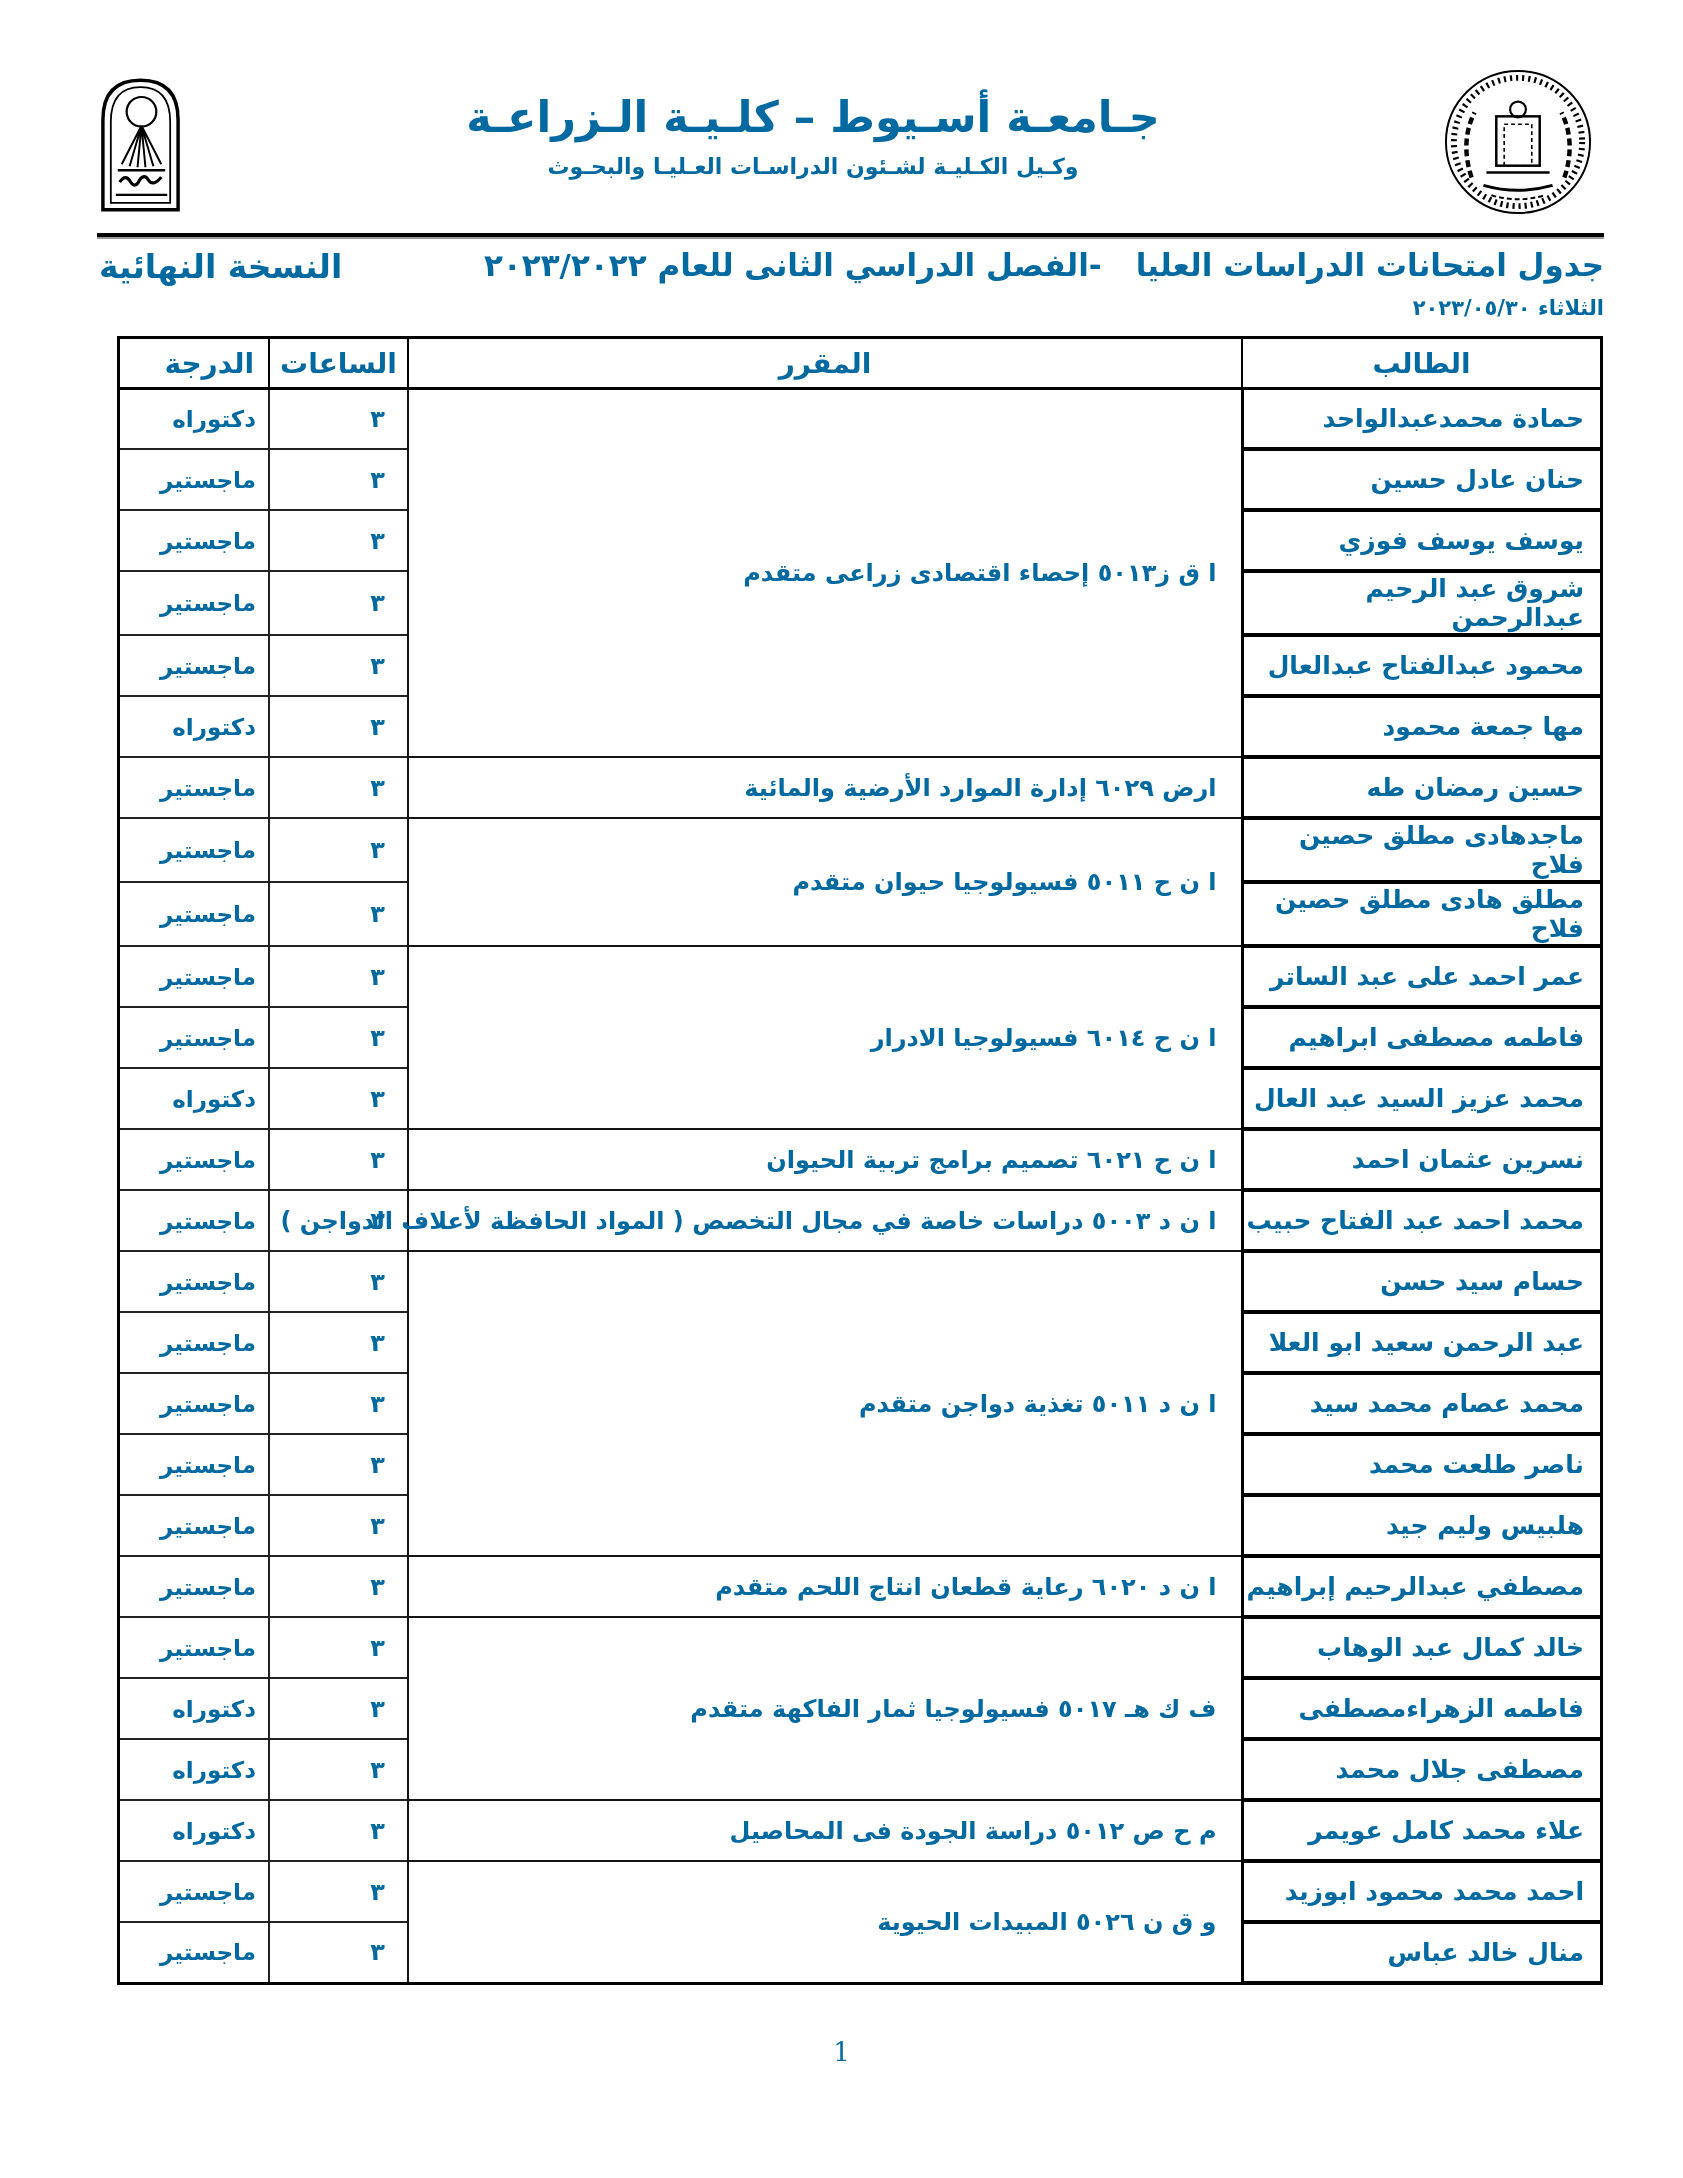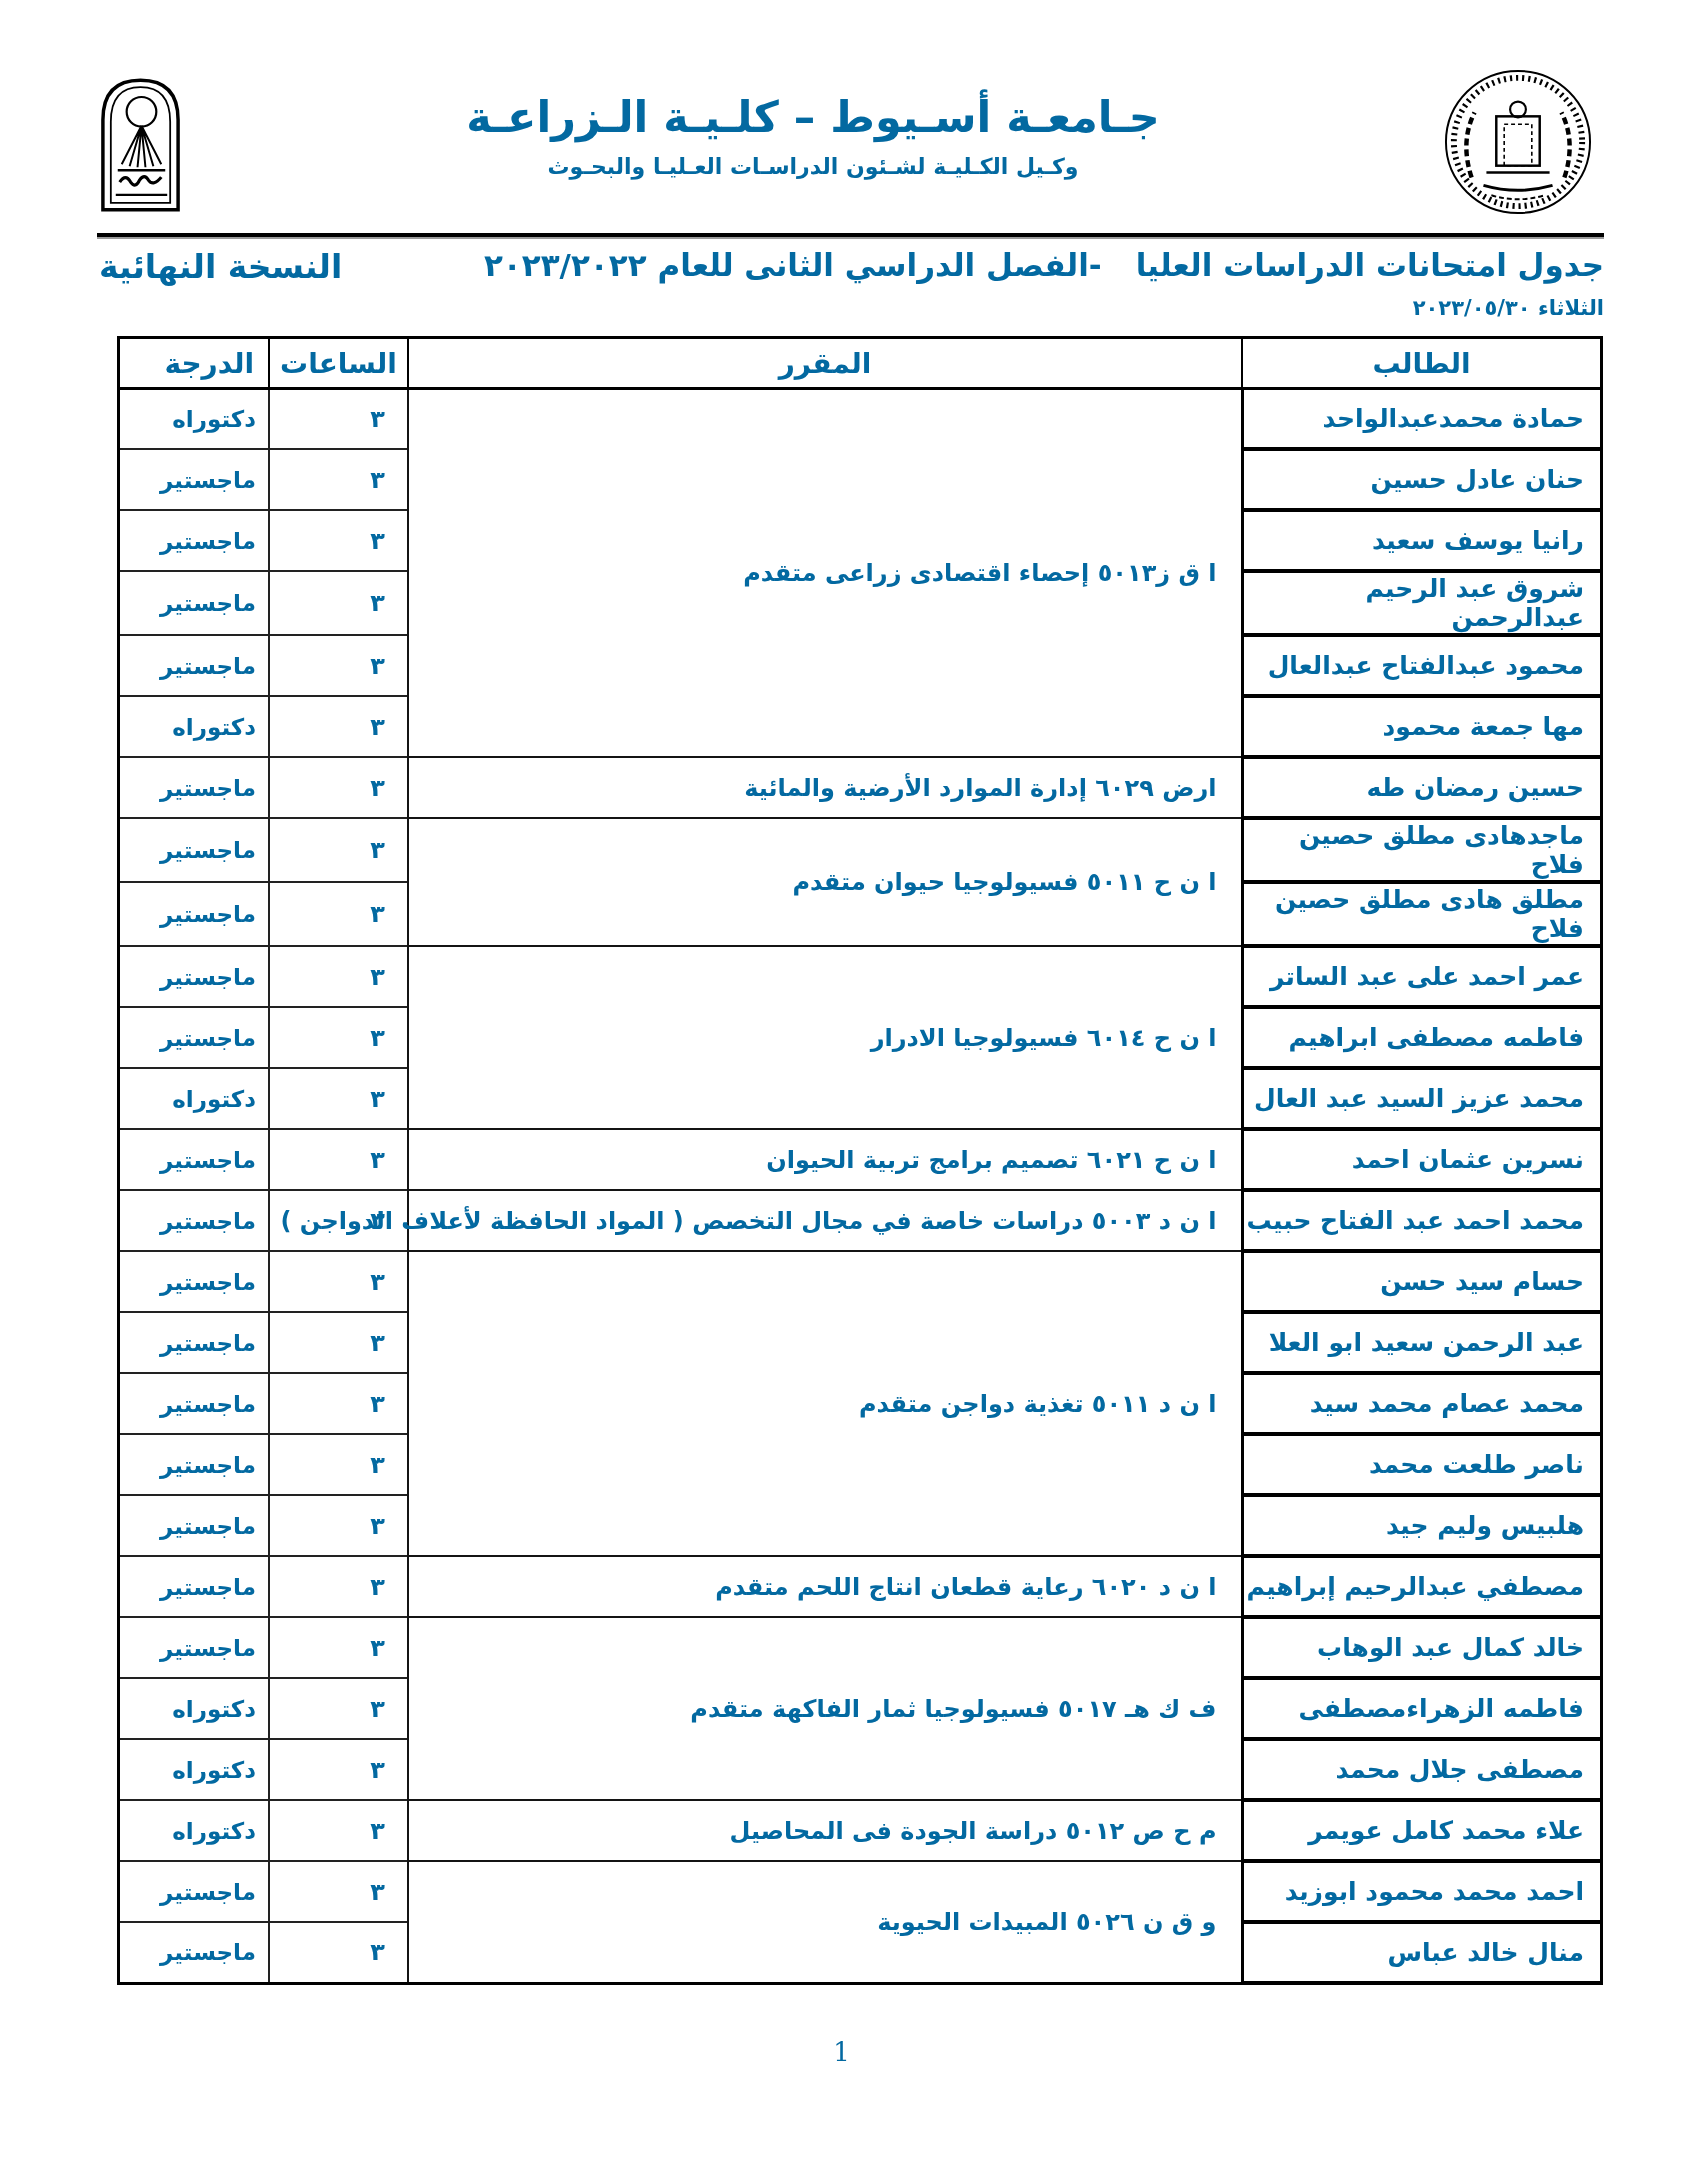--- a/index.html
+++ b/index.html
@@ -116,21 +116,21 @@
           <td class="course" rowspan="6">ا ق ز٥٠١٣ إحصاء اقتصادى زراعى متقدم</td>
           <td class="hours">٣</td>
           <td class="degree">دكتوراه</td>
         </tr>
         <tr>
           <td class="student">حنان عادل حسين</td>
           <td class="hours">٣</td>
           <td class="degree">ماجستير</td>
         </tr>
         <tr>
-          <td class="student">رانيا يوسف سعيد</td>
+          <td class="student">يوسف يوسف فوزي</td>
           <td class="hours">٣</td>
           <td class="degree">ماجستير</td>
         </tr>
         <tr>
           <td class="student">شروق عبد الرحيم عبدالرحمن</td>
           <td class="hours">٣</td>
           <td class="degree">ماجستير</td>
         </tr>
         <tr>
           <td class="student">محمود عبدالفتاح عبدالعال</td>

